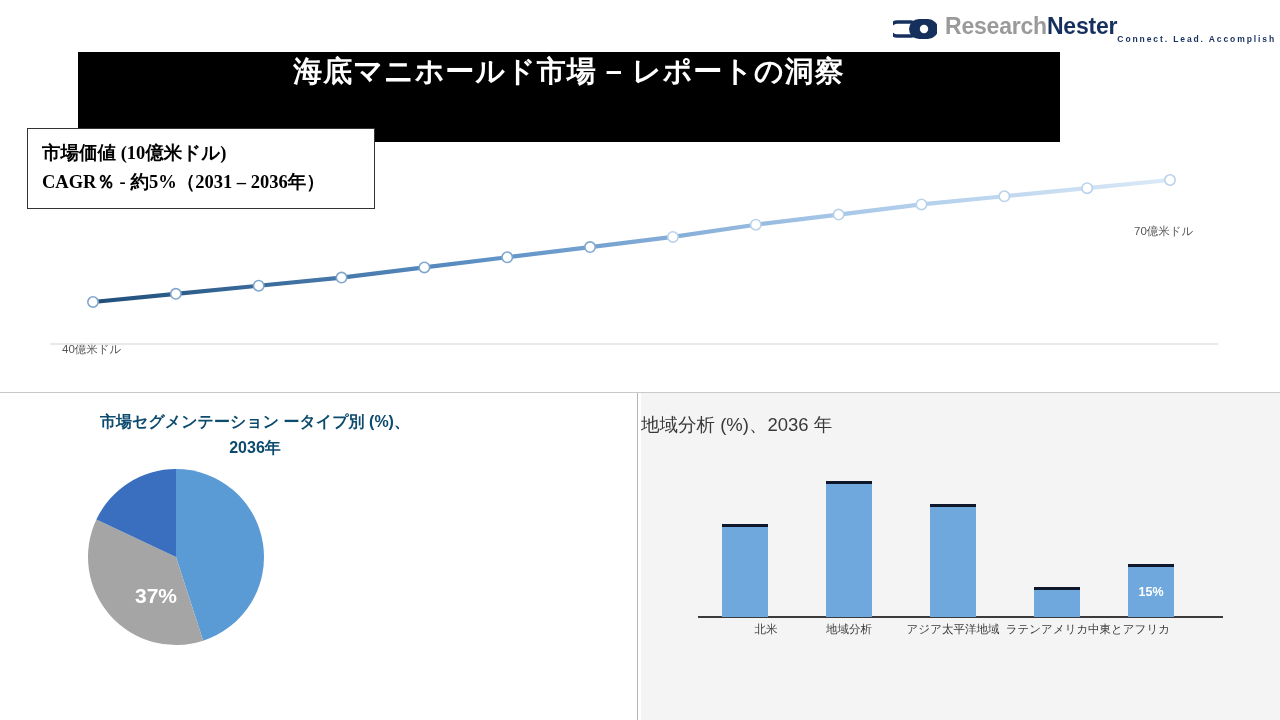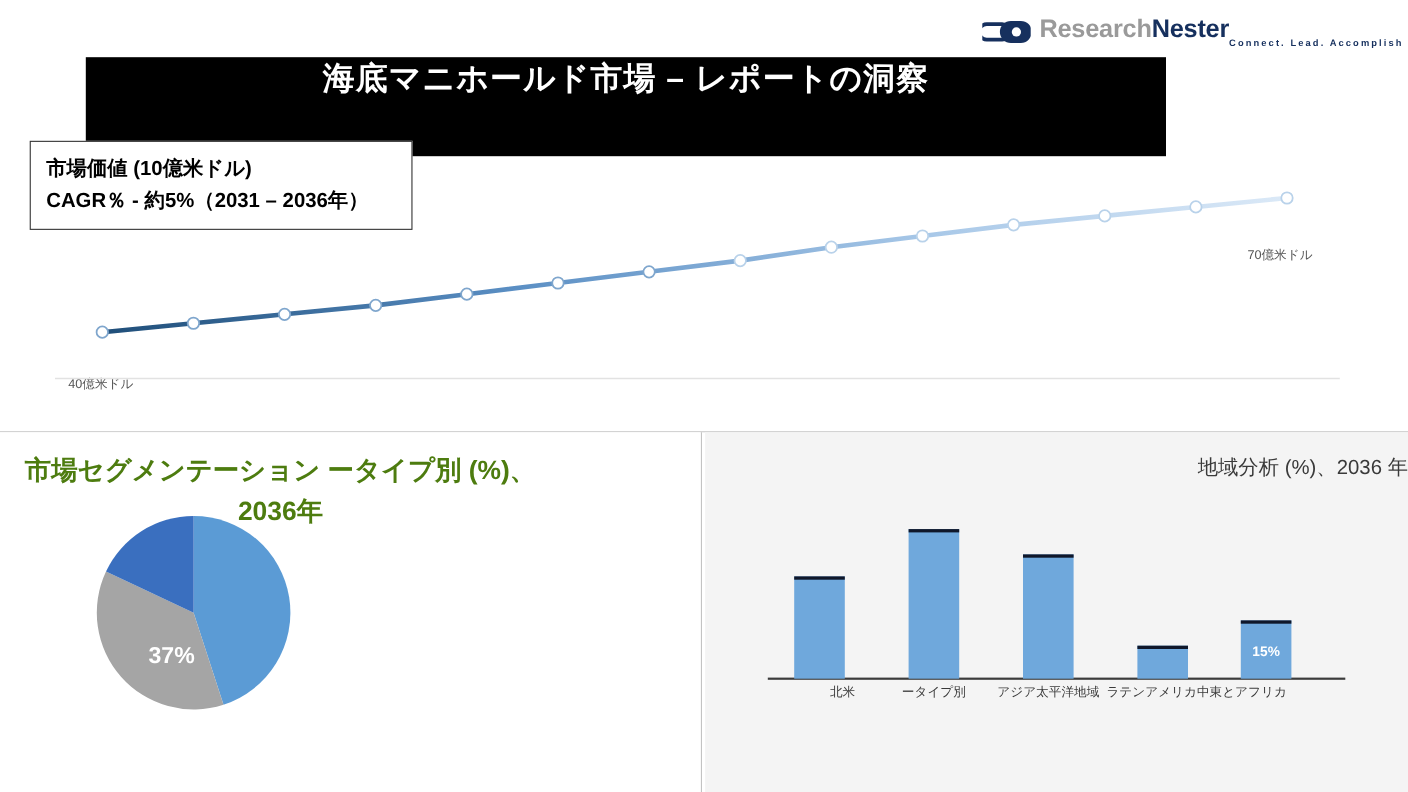--- a/index.html
+++ b/index.html
@@ -38,21 +38,21 @@
     font-size: 8.5px; font-weight: bold; color: #16305e;
     letter-spacing: 1.9px; margin-top: 20px;
   }
 
   
   .line-panel { position: absolute; left: 0; top: 94px; width: 1280px; height: 298px; }
   .info-box {
     position: absolute; left: 27px; top: 34px;
     border: 1.5px solid #333; background: #fff;
     padding: 10px 14px 12px 14px;
-    width: 348px; box-sizing: border-box;
+    width: 348px; box-sizing: border-box; font-family: Liberation Serif, serif;
   }
   .info-line { font-size: 18.5px; font-weight: bold; color: #000; line-height: 1.55; white-space: nowrap; }
 
   .axis-note { position: absolute; font-size: 11.5px; color: #555; white-space: nowrap; }
   .axis-note.left { left: 62px; top: 248px; text-align: right; }
   .axis-note.right { left: 1134px; top: 130px; }
 
   .line-svg { position: absolute; left: 0; top: 0; }
   .xlabels { position: absolute; left: 0; top: 356px; width: 1280px; height: 20px; }
   .xlabel {
@@ -63,26 +63,26 @@
   
   .bottom { position: absolute; left: 0; top: 392px; width: 1280px; height: 328px; }
   .hdiv { position: absolute; left: 0; top: 0; width: 1280px; height: 1px; background: #c9c9c9; }
   .vdiv { position: absolute; left: 637px; top: 1px; width: 1px; height: 327px; background: #b5b5b5; }
 
   .pie-panel { position: absolute; left: 0; top: 1px; width: 637px; height: 327px; background: #fff; }
   .region-panel { position: absolute; left: 641px; top: 1px; width: 639px; height: 327px; background: #f4f4f4; }
 
   .pie-title {
     position: absolute; left: 20px; top: 16px; width: 470px;
-    text-align: center; font-size: 24px; font-weight: bold; color: #4d7c0f; line-height: 1.6;
+    text-align: center; font-size: 16px; font-weight: bold; color: #0c4a6e; line-height: 1.6;
   }
 
   .region-title {
     position: absolute; left: 0; top: 19px; width: 639px;
-    text-align: right; font-size: 18.5px; color: #3a3a3a;
+    text-align: left; font-size: 18.5px; color: #3a3a3a;
   }
   .bars { position: absolute; left: 0; top: 0; width: 639px; height: 327px; }
   .bar {
     position: absolute; bottom: 103px; width: 46px;
     background: #6fa8dc; border-top: 3px solid #0f172a;
   }
   .bar-label-inside {
     position: absolute; left: 0; width: 100%; top: 18px;
     text-align: center; font-size: 12.5px; font-weight: bold; color: #ffffff;
   }
@@ -200,21 +200,21 @@
       <div class="bar" style="height: 90px; left: 81px; background: rgb(111, 168, 220);"></div>
           <div class="bar" style="height: 133.333px; left: 185px; background: rgb(111, 168, 220);"></div>
           <div class="bar" style="height: 110px; left: 289px; background: rgb(111, 168, 220);"></div>
           <div class="bar" style="height: 26.6667px; left: 393px; background: rgb(111, 168, 220);"></div>
           <div class="bar" style="height: 50px; left: 487px; background: rgb(111, 168, 220);">
             <span class="bar-label-inside">15%</span>
           </div>
         </div>
       <div class="cat-labels" id="catlabels">
           <div class="cat-label" style="left: 104px; margin-left: 21px;">北米</div>
-          <div class="cat-label" style="left: 208px;">ータイプ別</div>
+          <div class="cat-label" style="left: 208px;">地域分析</div>
           <div class="cat-label" style="left: 312px;">アジア太平洋地域</div>
           <div class="cat-label" style="left: 406px;">ラテンアメリカ</div>
           <div class="cat-label" style="left: 488px;">中東とアフリカ</div>
         </div>
     </div>
   </div>
 
 </div>
 
 </body></html>

